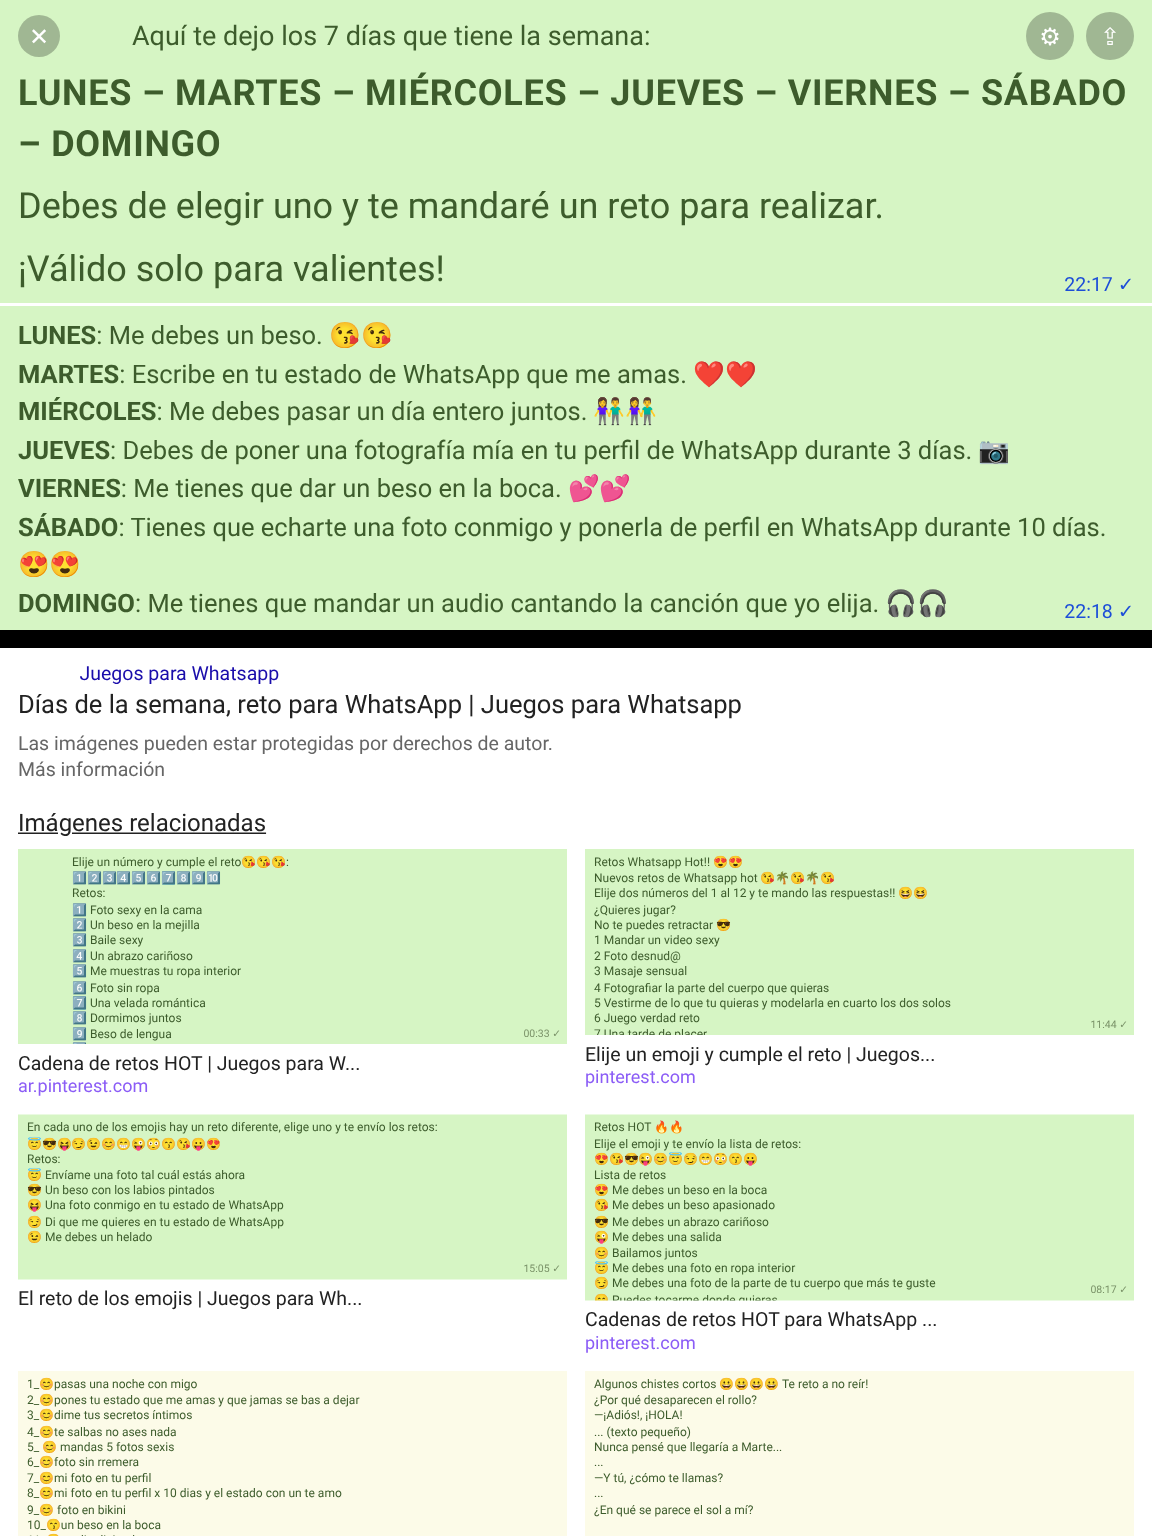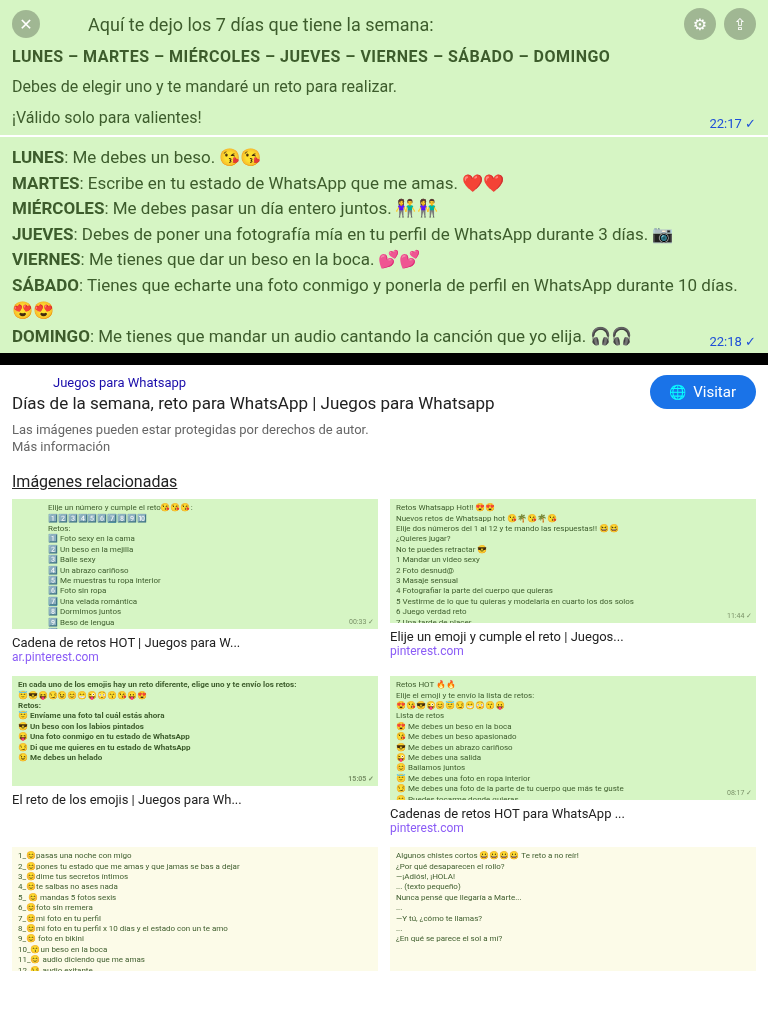--- a/index.html
+++ b/index.html
@@ -3,21 +3,21 @@
   <meta charset="utf-8">
   <style>
     * { margin: 0; padding: 0; box-sizing: border-box; }
     body { font-family: -apple-system, BlinkMacSystemFont, "Segoe UI", Roboto, Arial, sans-serif; background: #fff; width: 768px; }
     
     .chat-top { background: #d6f5c4; padding: 8px 12px 4px; position: relative; }
     .chat-top-header { display: flex; align-items: center; gap: 8px; }
     .close-btn { width: 28px; height: 28px; border-radius: 50%; background: rgba(0,0,0,0.25); color: #fff; display: flex; align-items: center; justify-content: center; font-size: 16px; }
     .gear-btn, .share-btn { width: 32px; height: 32px; border-radius: 50%; background: rgba(0,0,0,0.25); color: #fff; display: flex; align-items: center; justify-content: center; font-size: 16px; }
     .chat-title { flex: 1; font-size: 18px; color: #3d5c2c; margin-left: 40px; }
-    .chat-body { font-size: 16px; color: #3d5c2c; padding: 6px 0 2px; line-height: 1.4; }
+    .chat-body { font-size: 24px; color: #3d5c2c; padding: 6px 0 2px; line-height: 1.4; }
     .chat-body b { font-weight: 700; letter-spacing: 0.5px; }
     .chat-body .sub { margin-top: 8px; }
     .chat-time { position: absolute; right: 12px; bottom: 4px; font-size: 13px; color: #1d4ed8; }
     
     .chat-second { background: #d6f5c4; padding: 8px 12px 4px; position: relative; margin-top: 2px; }
     .chat-second .line { font-size: 17px; color: #3d5c2c; line-height: 1.5; }
     .chat-second b { font-weight: 700; }
     
     .black-bar { background: #000; height: 12px; }
     
@@ -29,21 +29,21 @@
     .visit-btn::before { content: "🌐"; font-size: 14px; filter: brightness(2); }
     .copyright { padding: 0 12px 2px; font-size: 13px; color: #666; }
     .more-info { padding: 0 12px 10px; font-size: 13px; color: #666; }
     .related-title { padding: 8px 12px; font-size: 16px; color: #222; text-decoration: underline; }
     
     .grid { display: grid; grid-template-columns: 1fr 1fr; gap: 12px; padding: 0 12px; }
     .tile { display: flex; flex-direction: column; }
     .tile-img { background: #d6f5c4; width: 100%; margin-bottom: 6px; font-size: 8px; color: #3d5c2c; padding: 4px 6px; line-height: 1.3; overflow: hidden; position: relative; }
     .tile-img.white-bg { background: #fcfbe8; }
     .tile-title { font-size: 13px; color: #222; white-space: nowrap; overflow: hidden; text-overflow: ellipsis; }
-    .tile-source { font-size: 12px; color: #8b5cf6; } .h110 { height: 110px; font-weight: bold; } .h130 { height: 130px; padding-left: 36px; } .h150 { height: 124px; }
+    .tile-source { font-size: 12px; color: #8b5cf6; } .h110 { height: 110px; } .h130 { height: 130px; padding-left: 36px; } .h150 { height: 124px; }
     .ttime { position: absolute; right: 4px; bottom: 2px; font-size: 7px; color: #7a9268; }
   </style>
 </head>
 <body>
 
 <div class="chat-top">
   <div class="chat-top-header">
     <div class="close-btn">✕</div>
     <div class="chat-title">Aquí te dejo los 7 días que tiene la semana:</div>
     <div class="gear-btn">⚙</div>
@@ -68,23 +68,20 @@
   <div class="chat-time">22:18 ✓</div>
 </div>
 
 <div class="black-bar"></div>
 
 <div class="result-header">
   <div class="result-text">
     <div class="site-name">Juegos para Whatsapp</div>
     <div class="result-title">Días de la semana, reto para WhatsApp | Juegos para Whatsapp</div>
   </div>
-  <div class="visit-btn">
-      <span>Visitar</span>
-    </div>
 </div>
 <div class="copyright">Las imágenes pueden estar protegidas por derechos de autor.</div>
 <div class="more-info">Más información</div>
 <div class="related-title">Imágenes relacionadas</div>
 
 <div class="grid" id="tile-grid">
     <div class="tile">
       <div class="tile-img h130" style="white-space: pre-line;">Elije un número y cumple el reto😘😘😘:
 1️⃣2️⃣3️⃣4️⃣5️⃣6️⃣7️⃣8️⃣9️⃣🔟
 Retos:

